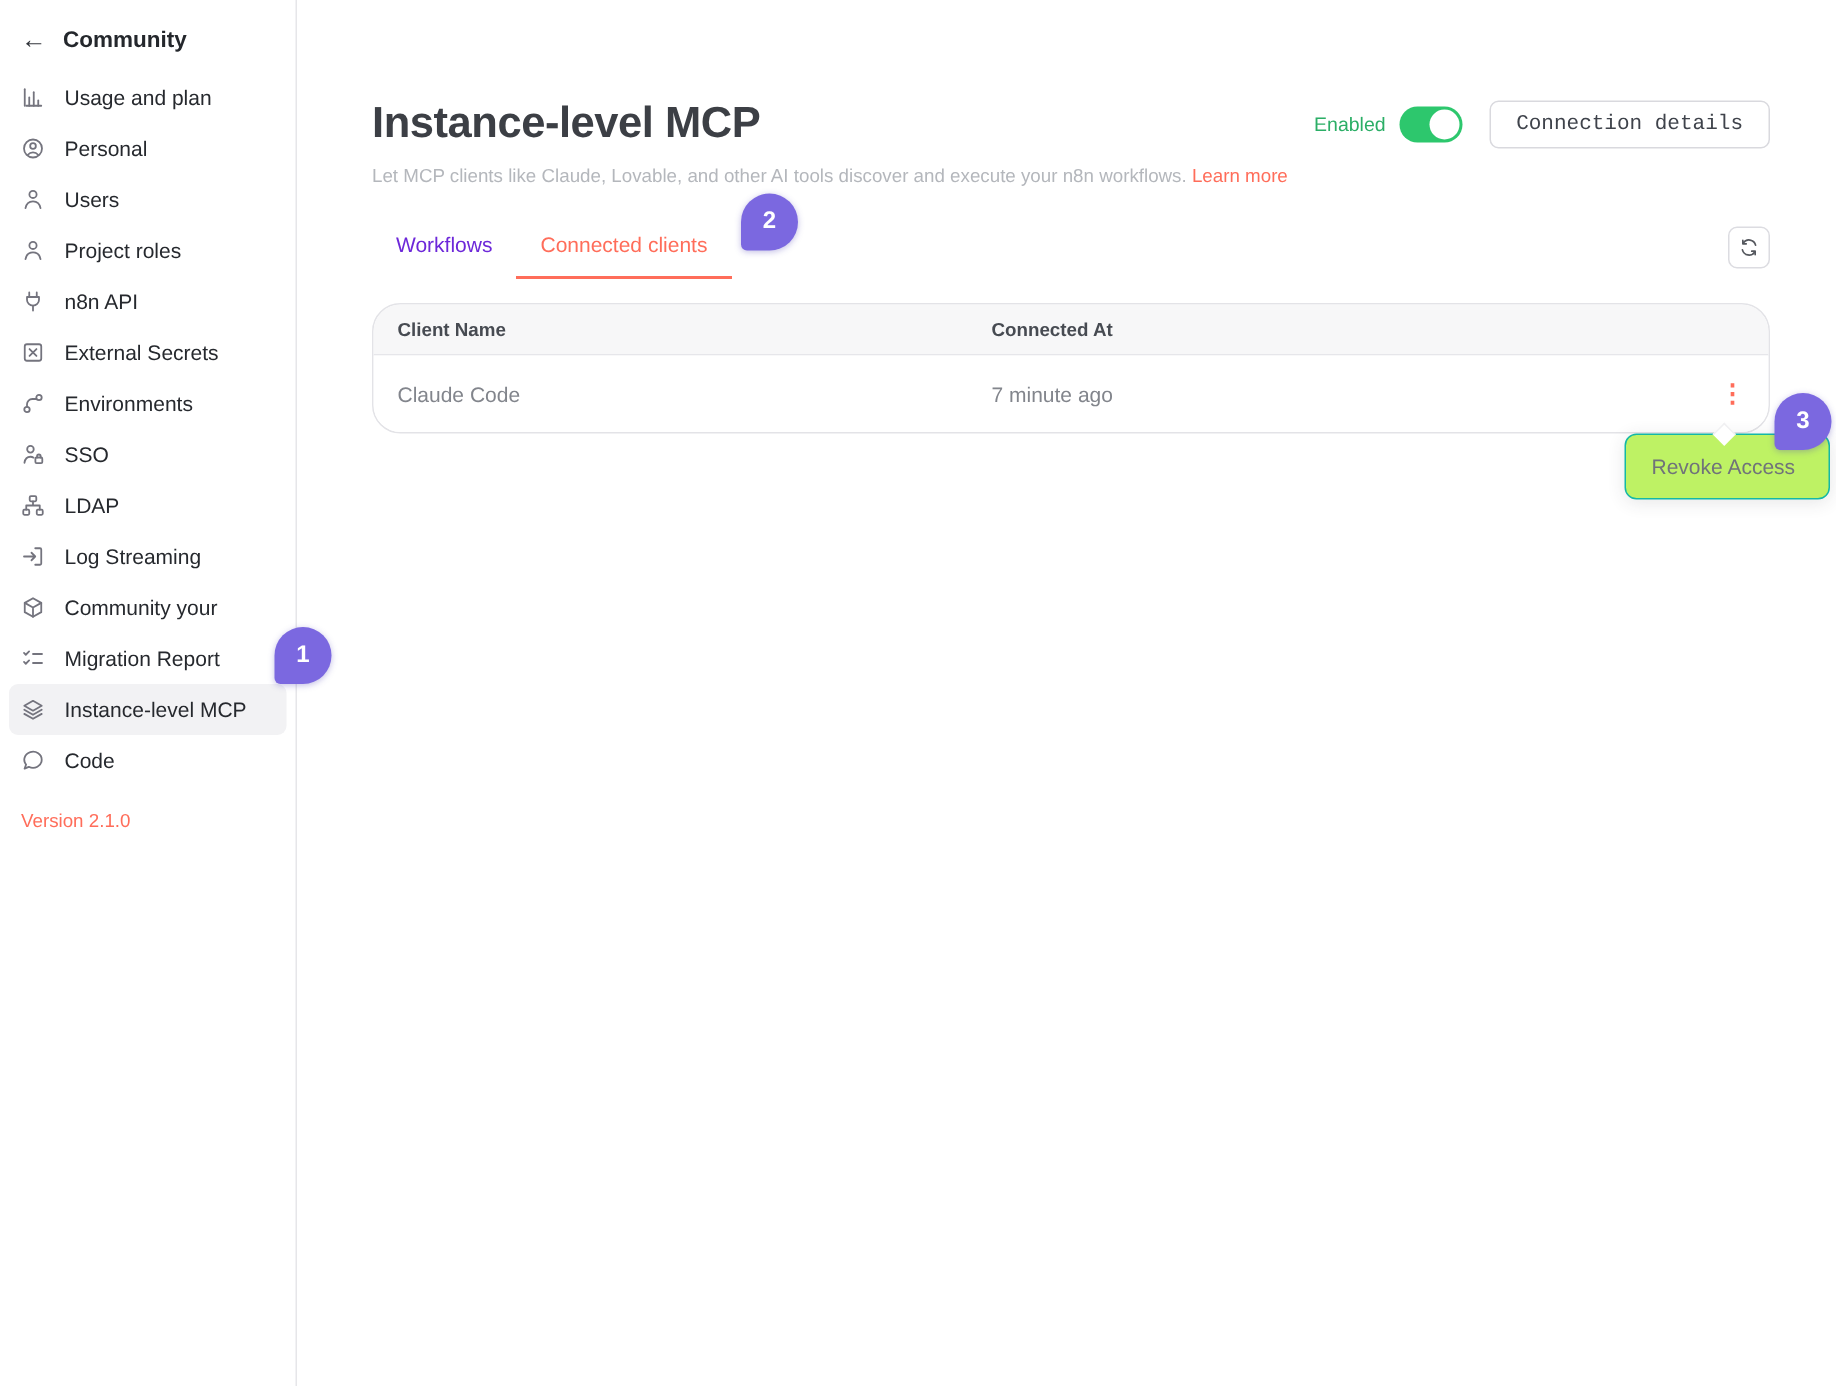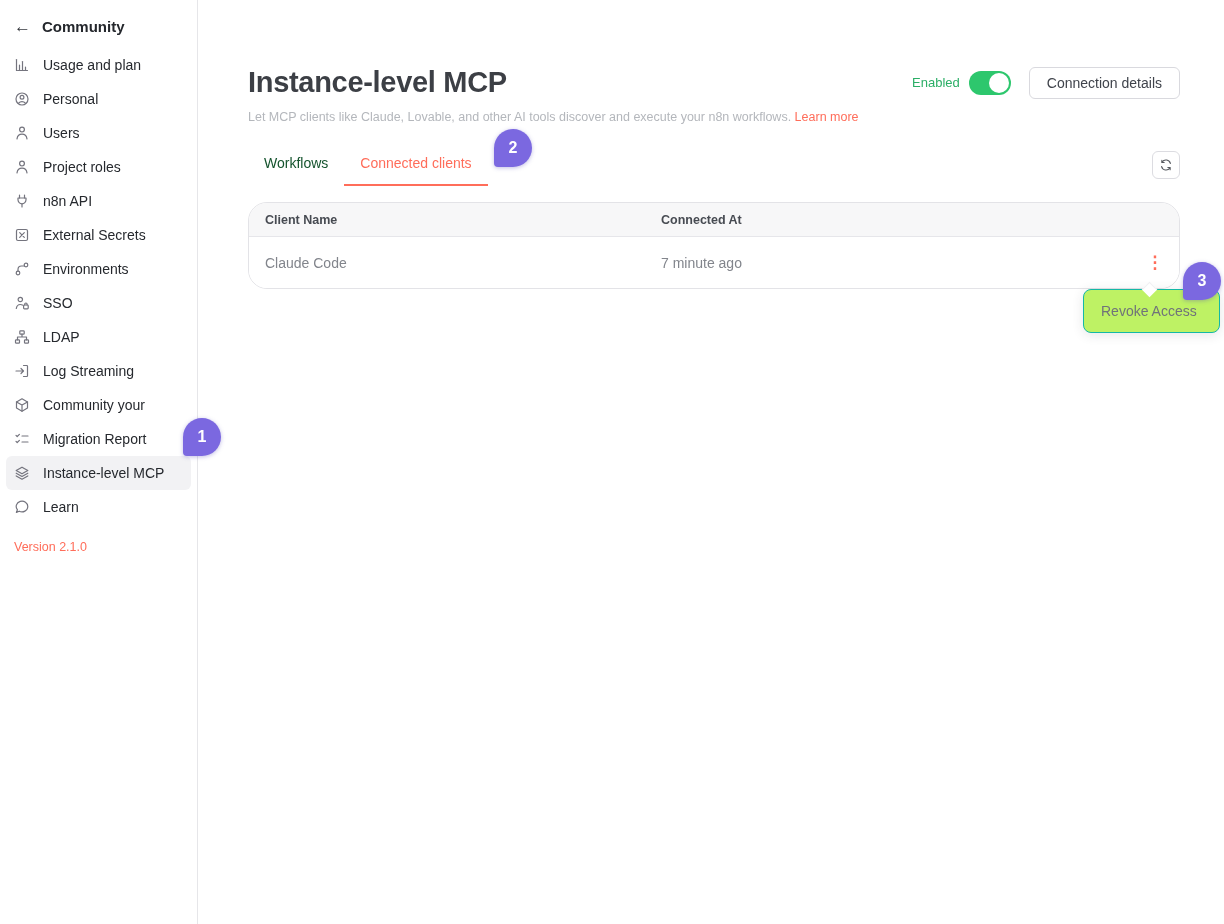--- a/index.html
+++ b/index.html
@@ -46,29 +46,29 @@
     width:42px; height:24px; background:#2dc76d; border-radius:13px;
     position:relative; cursor:pointer;
   }
   .toggle-knob {
     position:absolute; top:2px; right:2px; width:20px; height:20px;
     background:#fff; border-radius:50%;
   }
   .btn-secondary {
     height:32px; padding:0 17px; background:#fff;
     border:1px solid #d9d9de; border-radius:6px;
-    font-size:14px; color:#3f434b; font-family:Liberation Sans, sans-serif; cursor:pointer;
+    font-size:14px; color:#3f434b; font-family:Liberation Mono, monospace; cursor:pointer;
   }
   .subtitle { margin-top:11px; font-size:12.5px; color:#b4b7bc; }
   .link { color:#ff6d5a; cursor:pointer; text-decoration:none; }
 
   
   .tabs-row { margin-top:25px; display:flex; align-items:center; justify-content:space-between; }
   .tabs { display:flex; }
-  .tab { padding:6px 16px 13px 16px; font-size:14px; color:#14532d; cursor:pointer; border-bottom:2px solid transparent; }
+  .tab { padding:6px 16px 13px 16px; font-size:14px; color:#6d28d9; cursor:pointer; border-bottom:2px solid transparent; }
   .tab.active { color:#ff6d5a; border-bottom-color:#ff6d5a; }
   .refresh-btn {
     width:28px; height:28px; border:1px solid #dcdce1; border-radius:6px;
     background:#fff; display:flex; align-items:center; justify-content:center;
     cursor:pointer; margin-bottom:6px;
   }
   .refresh-btn svg { width:14px; height:14px; stroke:#55585e; fill:none; stroke-width:1.3; stroke-linecap:round; stroke-linejoin:round; }
 
   
   .table { margin-top:16px; border:1px solid #e3e3e7; border-radius:19px; overflow:hidden; }
@@ -259,21 +259,21 @@
       </span>
       <span>Instance-level MCP</span>
     </div>
 
     <div class="nav-item">
       <span class="icon">
         <svg viewBox="0 0 16 16">
             <path d="M13.8 7.6a5.8 5.3 0 0 1-8.6 4.6L2.4 13.4l1-2.7A5.8 5.3 0 1 1 13.8 7.6z"></path>
           </svg>
       </span>
-      <span>Learn</span>
+      <span>Code</span>
     </div>
 
   </div>
   <div class="version">Version 2.1.0</div>
 </div>
 
 <div class="main">
   <div class="content">
 
     <div class="header-row">

